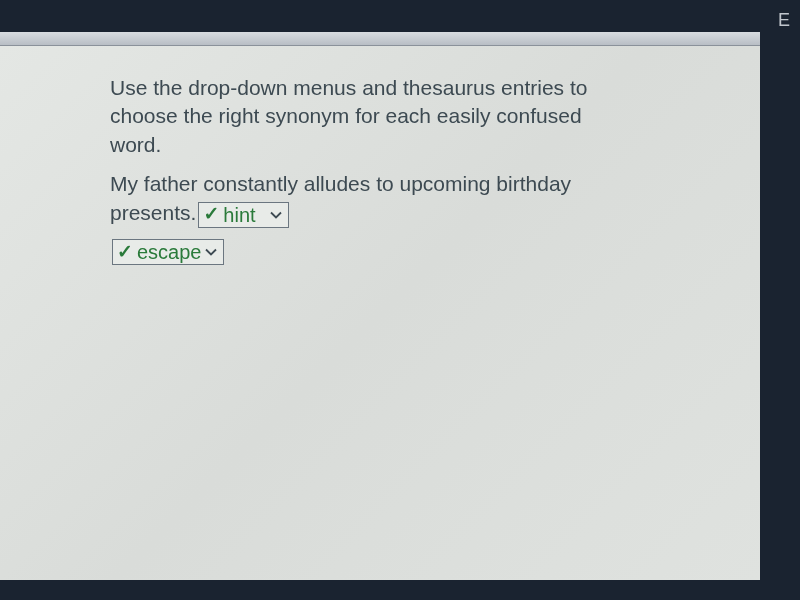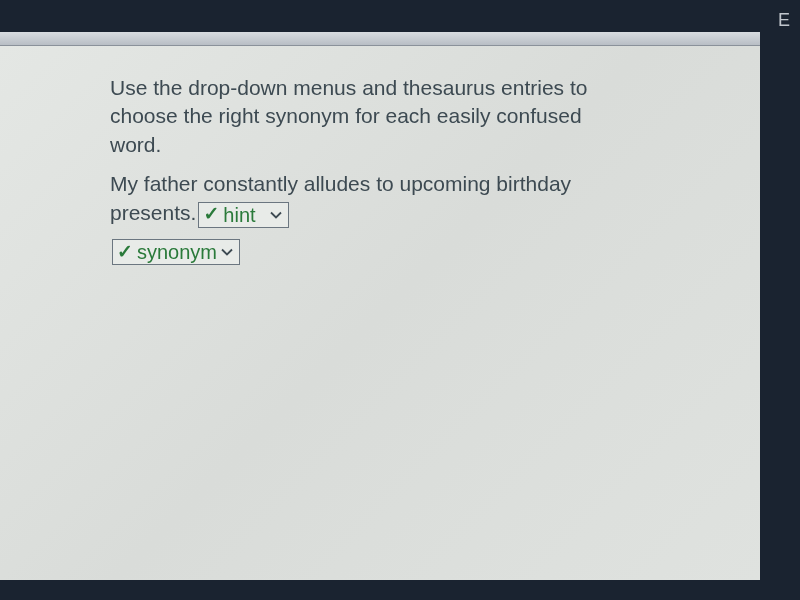--- a/index.html
+++ b/index.html
@@ -126,21 +126,21 @@
                 </svg>
               </span>
             </span></span>
       </p>
     </div>
 
     <div class="question-block">
       <p class="question-text">
         <span class="inline-select-wrap"><span class="select-box narrow">
               <span class="check-mark">✓</span>
-              <span class="select-value">synonym</span>
+              <span class="select-value">escape</span>
               <span class="chevron-down">
                 <svg viewBox="0 0 12 8">
                   <path d="M1 1.5 L6 6.5 L11 1.5" stroke="#3d4a52" stroke-width="1.8" fill="none"></path>
                 </svg>
               </span>
             </span></span>
       </p>
     </div>
 
   </div>

